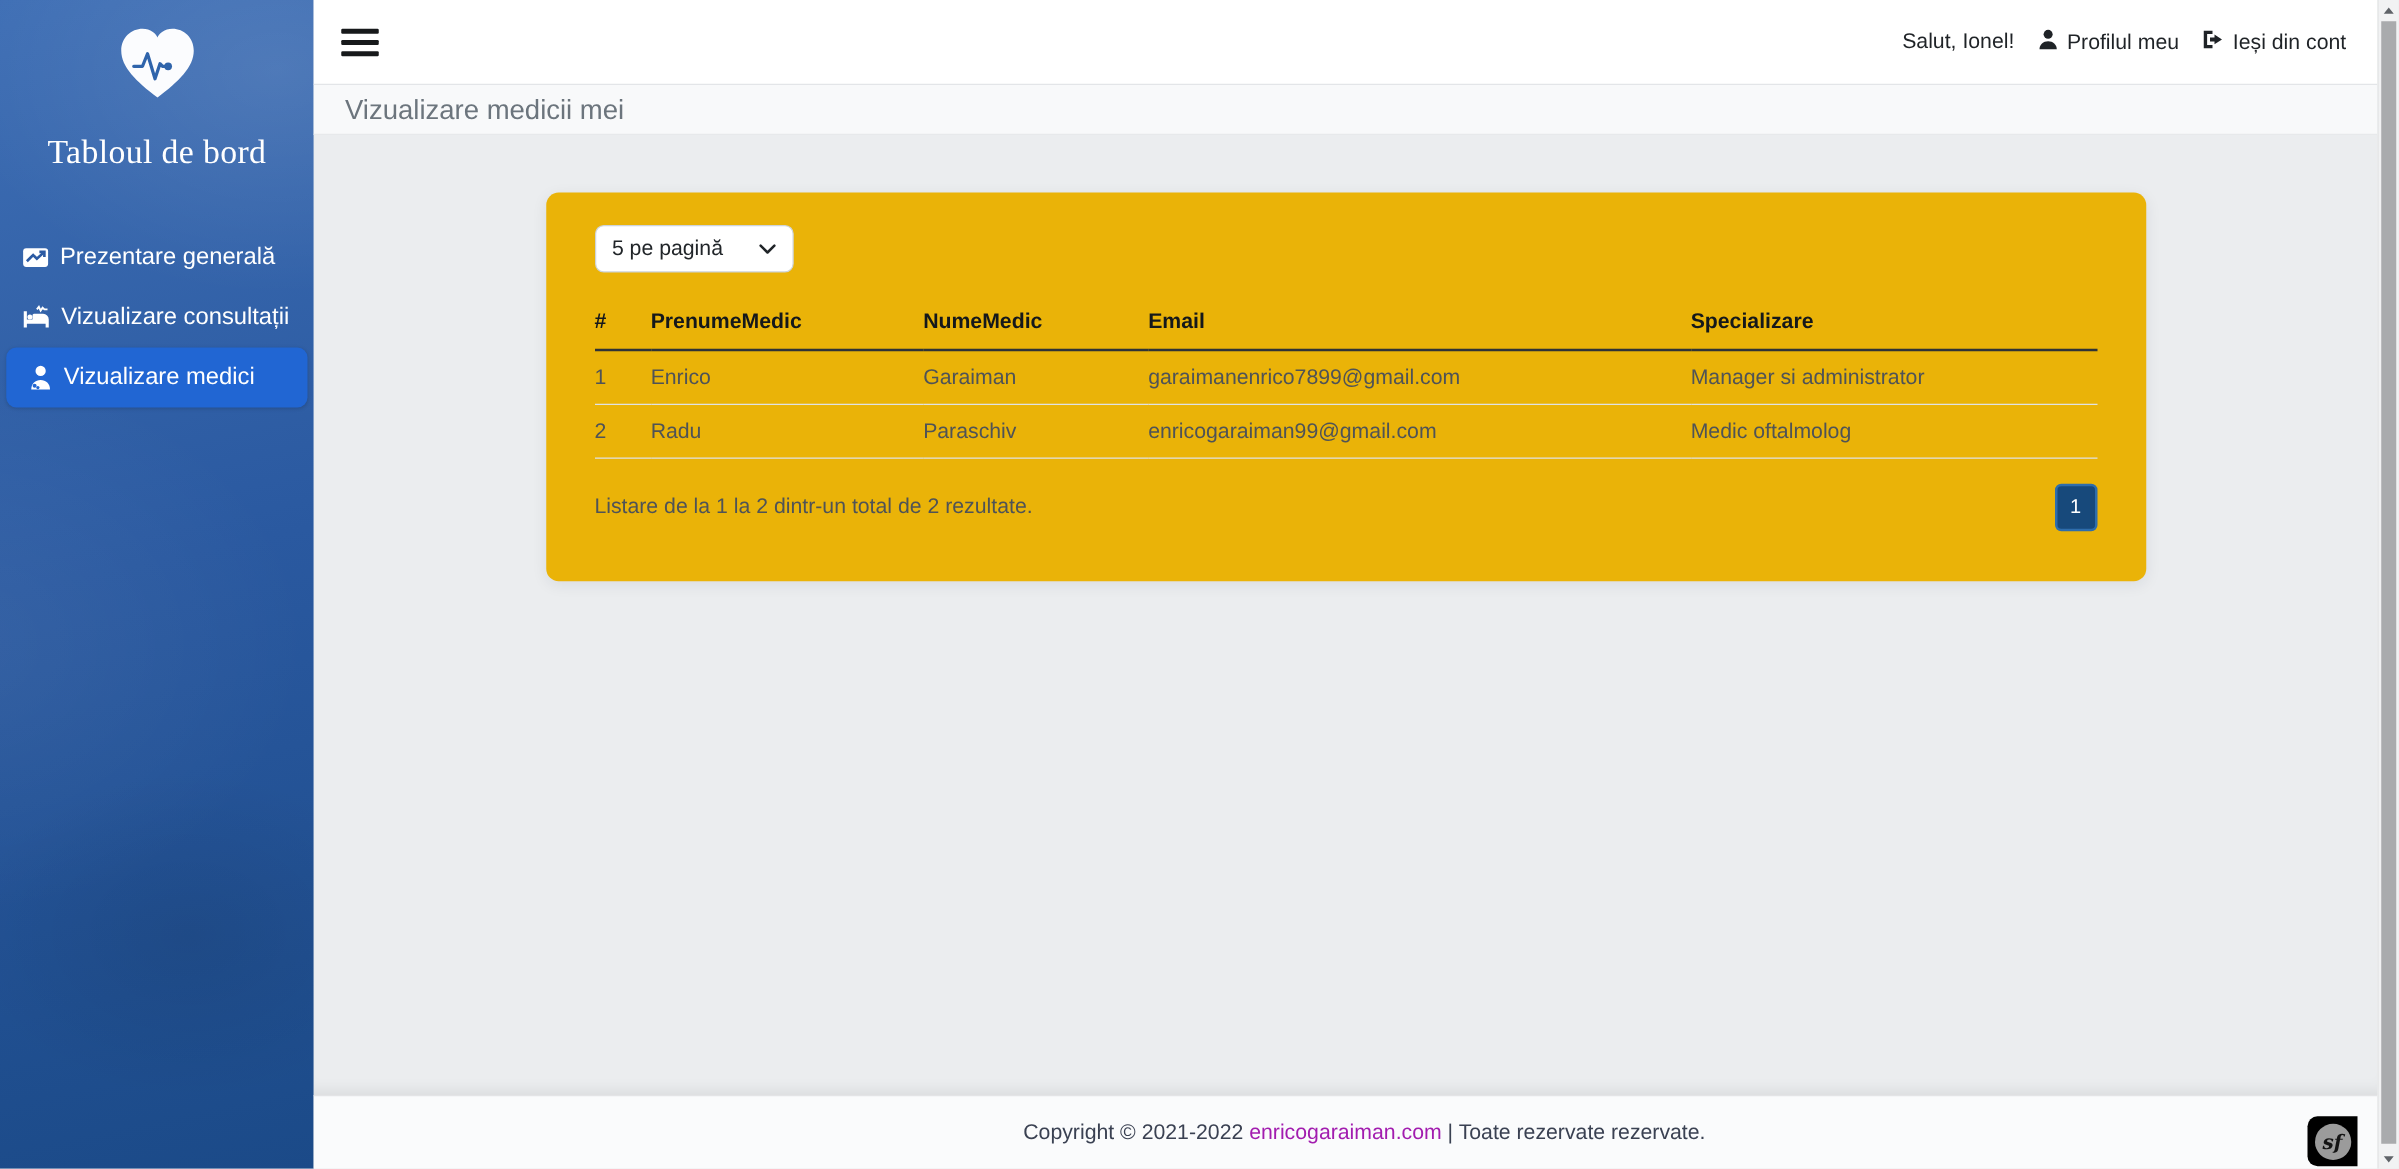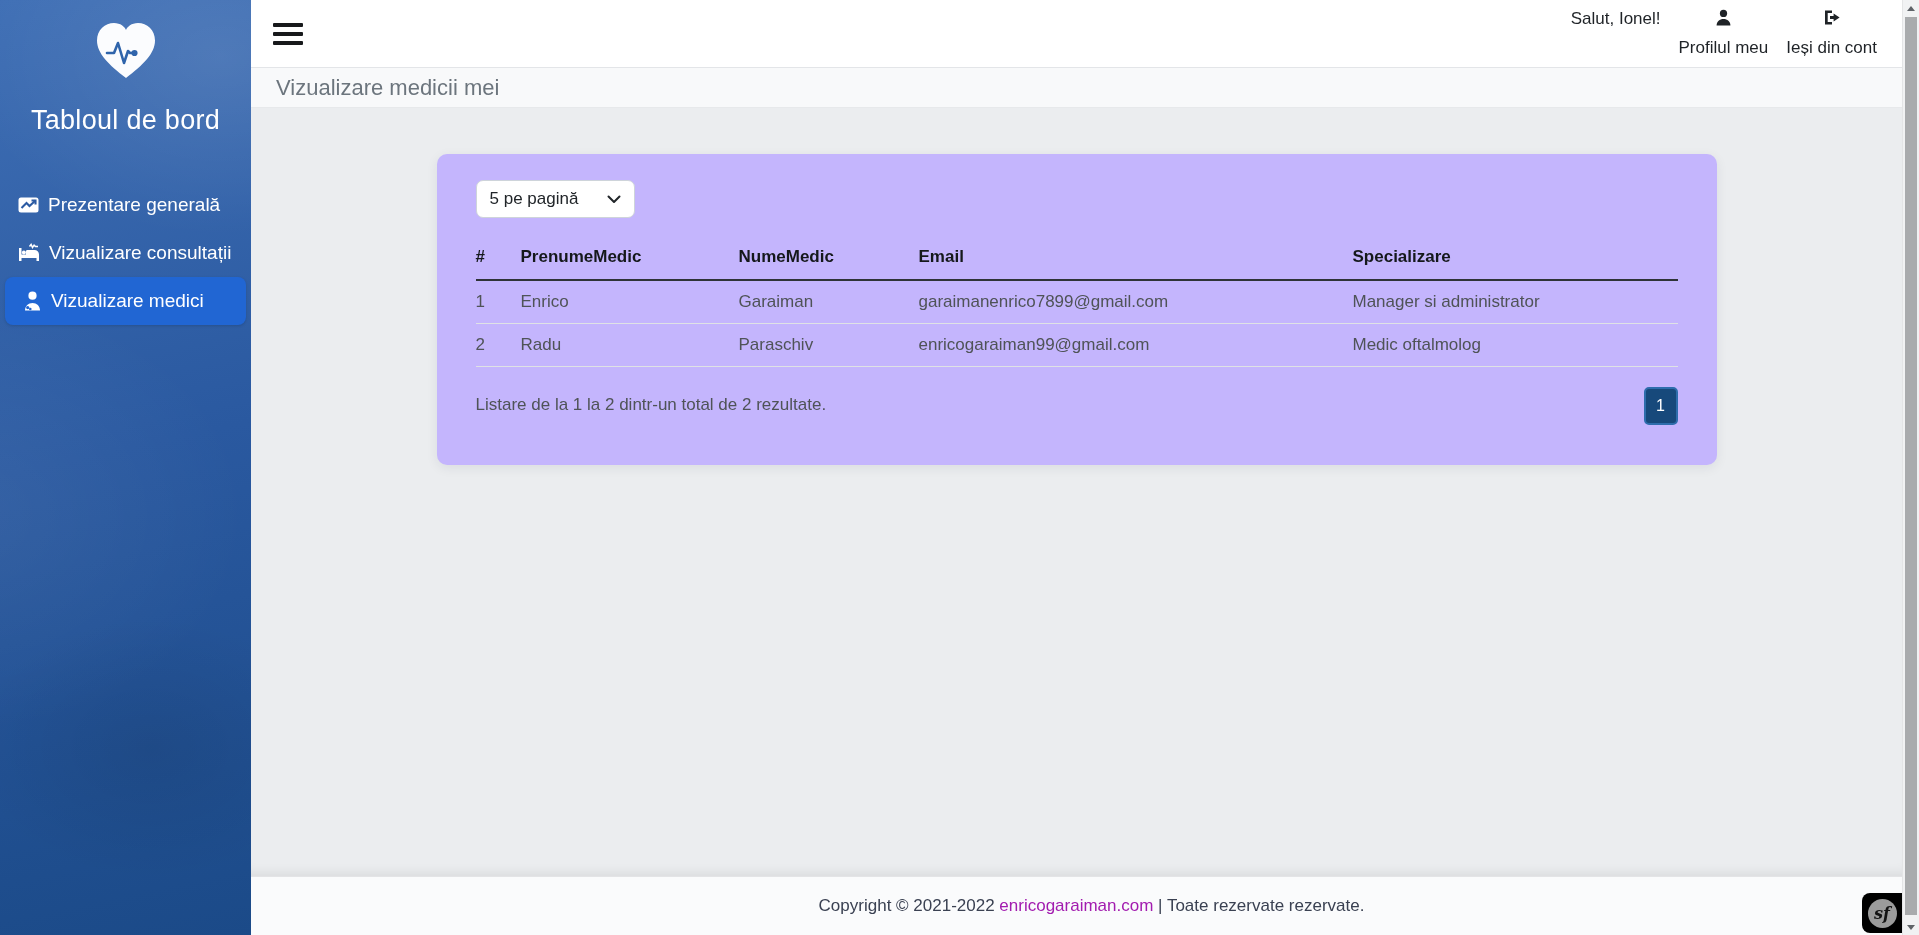--- a/index.html
+++ b/index.html
@@ -16,21 +16,21 @@
     flex: 0 0 251px; width: 251px; height: 935px; color: #fff;
     background:
       radial-gradient(430px 300px at 88% 6%, rgba(255,255,255,0.10), rgba(255,255,255,0) 60%),
       radial-gradient(520px 400px at -15% 55%, rgba(255,255,255,0.06), rgba(255,255,255,0) 55%),
       radial-gradient(300px 220px at 60% 80%, rgba(0,0,0,0.08), rgba(0,0,0,0) 60%),
       linear-gradient(168deg, #3f6fb5 0%, #2a59a0 48%, #1b4a88 100%);
   }
   .logo-wrap { padding-top: 21px; text-align: center; }
   .sidebar-title {
     margin-top: 16px; text-align: center; font-size: 27px; line-height: 1.32;
-    font-weight: 500; letter-spacing: 0.3px; padding: 0 30px;
+    font-weight: 500; letter-spacing: 0.3px; padding: 0 30px; font-family: Liberation Serif, serif;
   }
   .nav { margin-top: 42px; text-align: center; }
   .nav-item {
     display: flex; align-items: center; gap: 9px; height: 48px;
     padding: 0 14px 0 18px; font-size: 19px; cursor: pointer; color: #fff;
   }
   .nav-item .nav-icon { display: flex; align-items: center; }
   .nav-item.active {
     background: #2166d3; border-radius: 8px; margin: 0 5px; 
     box-shadow: 0 1px 3px rgba(0,0,0,0.15);
@@ -39,33 +39,33 @@
   
   .main { flex: 1 1 auto; display: flex; flex-direction: column; margin-right: 17px; background: #ebedef; }
 
   .topbar {
     height: 68px; background: #fff; border-bottom: 1px solid #e3e5e8;
     display: flex; align-items: center; padding: 0 25px 0 22px; flex: 0 0 68px;
   }
   .hamburger { width: 30px; cursor: pointer; }
   .hamburger .bar { height: 4px; background: #17191b; margin: 5px 0; border-radius: 1px; }
   .topbar-right { margin-left: auto; display: flex; align-items: flex-start; gap: 18px; font-size: 17px; color: #1f2327; }
-  .topbar-link { display: flex; align-items: center; gap: 7px; cursor: pointer; color: #1f2327; flex-direction: column; }
+  .topbar-link { display: flex; align-items: center; gap: 7px; cursor: pointer; color: #1f2327; }
 
   .breadcrumb-bar {
     height: 40px; flex: 0 0 40px; background: #f8f9fa; border-bottom: 1px solid #e7e9eb;
     display: flex; align-items: center; padding-left: 25px; font-size: 22px; color: #6c757d;
   }
 
   .content {
     flex: 1 1 auto; position: relative; overflow: hidden;
     box-shadow: inset 0 -12px 12px -9px rgba(0,0,0,0.08);
   }
   .card {
-    width: 1280px; margin: 46px auto 0; background: #c4b5fd; border-radius: 10px;
+    width: 1280px; margin: 46px auto 0; background: #eab308; border-radius: 10px;
     box-shadow: 0 3px 12px rgba(30,40,60,0.08);
     padding: 26px 39px 40px;
   }
   .per-page {
     display: inline-flex; align-items: center; justify-content: space-between;
     width: 159px; height: 38px; border: 1px solid #ced4da; border-radius: 7px;
     padding: 0 13px; font-size: 17px; color: #212529; background: #fff; cursor: pointer;
   }
   table.medics { width: 100%; border-collapse: collapse; margin-top: 29px; table-layout: fixed; font-size: 17px; }
   table.medics col.c-idx { width: 45px; }
@@ -104,21 +104,21 @@
   .scroll-arrow .tri { position: absolute; left: 4px; width: 0; height: 0; border-left: 4px solid transparent; border-right: 4px solid transparent; }
   .scroll-arrow.up .tri { top: 6px; border-bottom: 5px solid #5f6368; }
   .scroll-arrow.down .tri { top: 7px; border-top: 5px solid #5f6368; }
   .scroll-thumb {
     position: absolute; left: 2px; width: 12px; top: 17px; height: 898px;
     background: #a9abad; cursor: pointer;
   }
 
   
   .symfony-btn {
-    position: absolute; right: 17px; bottom: 2px; width: 40px; height: 40px;
+    position: absolute; right: 33px; bottom: 2px; width: 40px; height: 40px;
     background: #000; border-radius: 8px 0 0 8px;
     display: flex; align-items: center; justify-content: center; cursor: pointer;
   }
   .sf-circle {
     width: 29px; height: 29px; border-radius: 50%; background: #9b9b9b;
     display: flex; align-items: center; justify-content: center;
     font-family: "DejaVu Serif", serif; font-style: italic; font-weight: bold;
     font-size: 16px; color: #141414;
   }
 </style>

